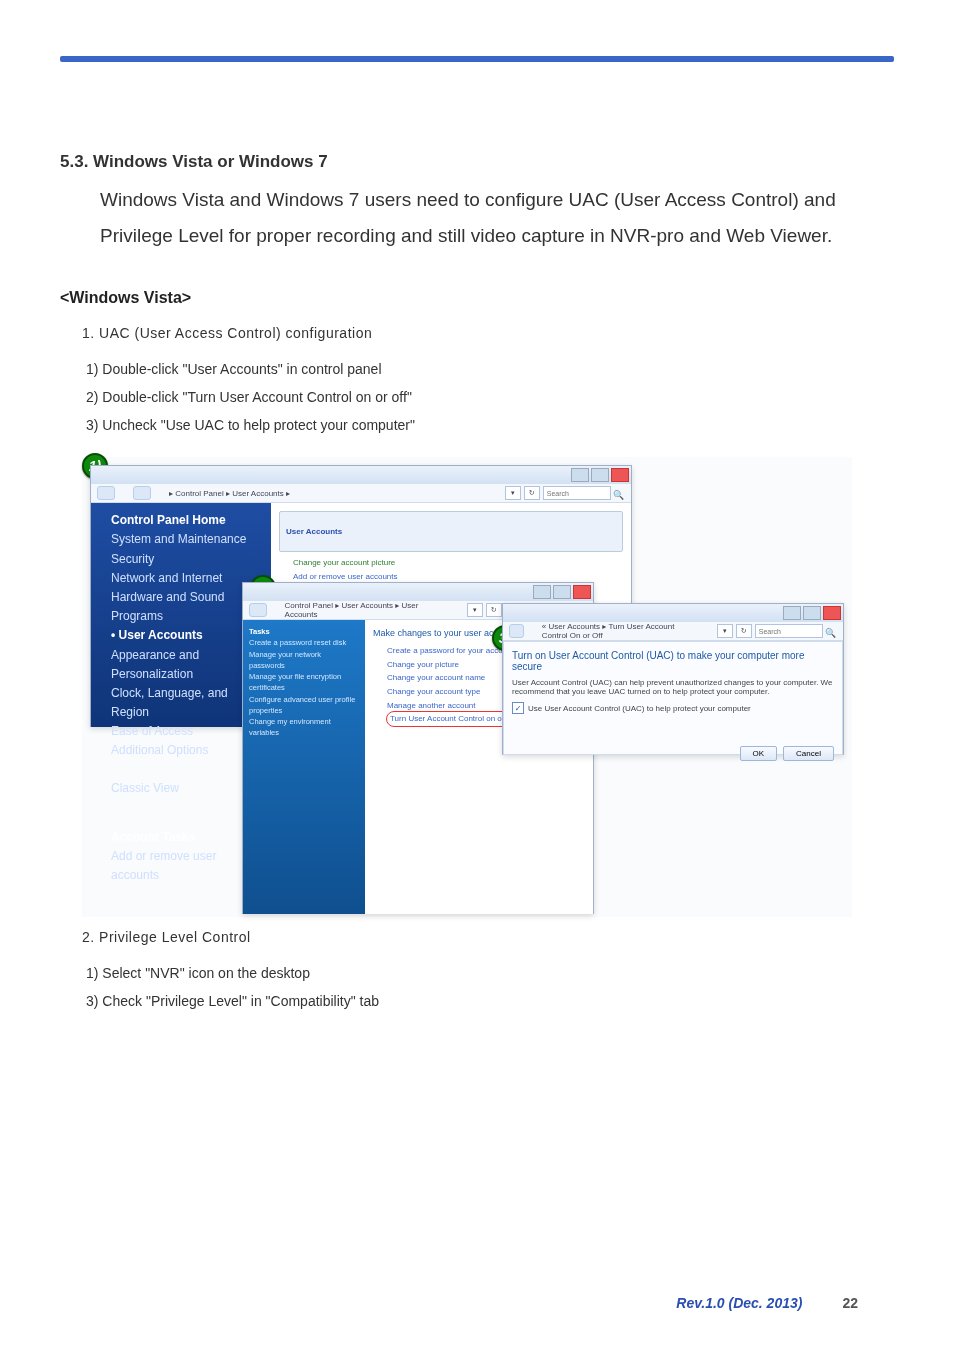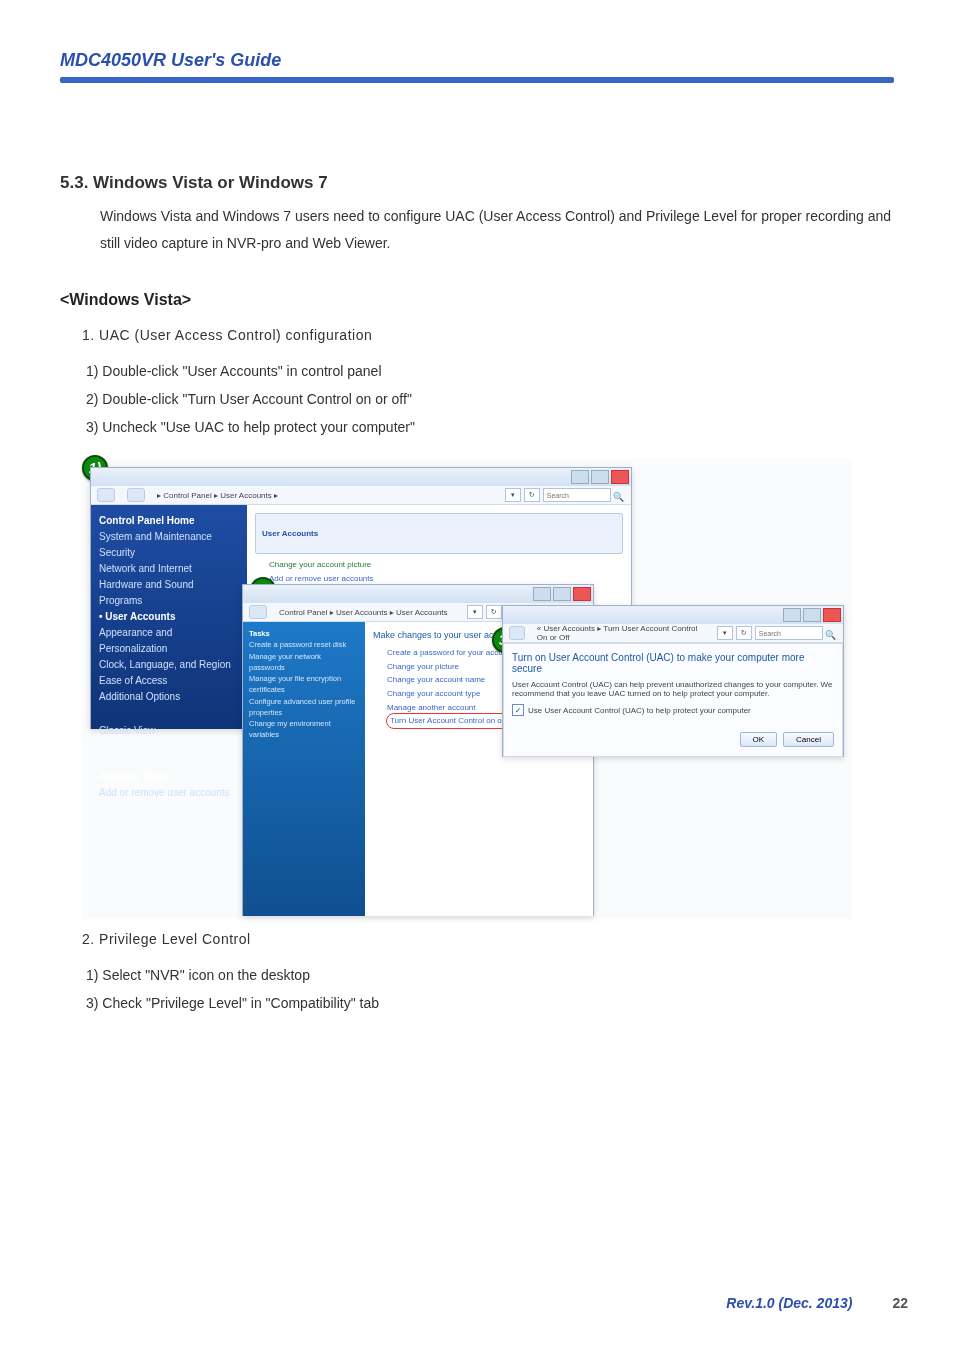--- a/index.html
+++ b/index.html
@@ -1,65 +1,64 @@
 <!DOCTYPE html>
 <html><head>
 <meta charset="utf-8">
 <style>
   html,body{margin:0;padding:0;background:#fff;font-family:Arial,Helvetica,sans-serif;color:#333;width:954px}
   .page{width:954px;height:1351px;position:relative;box-sizing:border-box;padding:50px 60px 40px 60px}
   .hdr{color:#2a4fb0;font-style:italic;font-weight:bold;font-size:18px}
   .hdr-line{height:6px;background:#3a66c8;border-radius:2px;margin-top:6px}
   .sec-h{font-weight:bold;font-size:17px;margin-top:90px}
-  .para{font-size:14px;line-height:1.9;margin-top:10px;margin-left:40px}
+  .para{font-size:19px;line-height:1.9;margin-top:10px;margin-left:40px}
   .sub-h{font-weight:bold;font-size:16px;margin-top:35px;color:#222}
   .step-h{font-weight:normal;font-size:14px;margin-top:18px;margin-left:22px;letter-spacing:.5px}
   .step-list{margin-top:14px;margin-left:26px;font-size:14px;line-height:2}
   .figure{position:relative;margin-top:18px;margin-left:22px;width:770px;height:460px;background:#fafbfc}
   
   .win{position:absolute;background:#fff;border:1px solid #9fb0c8;box-shadow:0 2px 6px rgba(0,0,0,.15)}
   .win .titlebar{height:18px;background:linear-gradient(#eaf1fb,#d2e1f3);position:relative}
   .win .titlebar .btns{position:absolute;right:2px;top:2px;display:flex;gap:2px}
   .win .titlebar .btns span{width:16px;height:12px;background:#cde;border:1px solid #9ab;}
   .win .titlebar .btns span.red{background:#e55;border-color:#c33}
-  .win .addr{height:18px;background:#f4f8fd;border-bottom:1px solid #d0dcec;display:flex;align-items:center;font-size:8px;color:#445;padding:0 6px;gap:12px}
+  .win .addr{height:18px;background:#f4f8fd;border-bottom:1px solid #d0dcec;display:flex;align-items:center;font-size:8px;color:#445;padding:0 6px;gap:18px}
   .win .addr .nav{width:16px;height:12px;background:#dce8f7;border:1px solid #b8cde8;border-radius:3px}
   .win .searchbox{display:flex;align-items:flex-end;gap:3px;margin-left:auto}
   .win .searchbox .sel{width:14px;height:12px;background:#fff;border:1px solid #b0c4de;font-size:7px;display:flex;align-items:center;justify-content:center}
   .win .searchbox input{width:60px;height:12px;border:1px solid #b0c4de;font-size:7px;padding:0 3px;background:#fff}
   .win .searchbox .mag{color:#5a7bb0;font-size:9px}
   .win .body{display:flex;height:calc(100% - 36px)}
-  .sidebar{width:140px;background:linear-gradient(#1e4da3,#0f3478);color:#cfe0ff;font-size:10px;padding:6px 8px;line-height:1.6}
+  .sidebar{width:140px;background:linear-gradient(#1e4da3,#0f3478);color:#cfe0ff;font-size:12px;padding:6px 20px;line-height:1.6}
   .sidebar .grp{color:#fff;font-weight:bold;margin-top:2px}
   .sidebar .item{color:#cfe0ff}
   .sidebar .hl{color:#fff;font-weight:bold}
   .rpane{flex:1;background:#fff;padding:8px;font-size:8px;color:#2f4f8a;position:relative}
   .rpane .sect-title{background:#eaf1fb;border:1px solid #bcd;padding:15px 6px;margin-bottom:4px;color:#2a4fb0;font-weight:bold;border-radius:2px}
   .rpane .lnk{color:#3a66c8;margin-left:14px;line-height:1.7}
   .rpane .green{color:#2e7d32}
   .callout{position:absolute;width:22px;height:22px;border-radius:50%;background:#0e8a0e;border:2px solid #064d06;color:#fff;font-weight:bold;font-style:italic;display:flex;align-items:center;justify-content:center;font-size:14px;box-shadow:0 1px 2px rgba(0,0,0,.4)}
-  .footer{position:absolute;bottom:40px;left:0;right:0;padding:0 46px;display:flex;justify-content:flex-end;align-items:flex-start;gap:40px}
+  .footer{position:absolute;bottom:40px;left:0;right:0;padding:0 96px;display:flex;justify-content:flex-end;align-items:flex-start;gap:40px}
   .rev{color:#2a4fb0;font-style:italic;font-weight:bold;font-size:14px}
   .pgnum{color:#555;font-weight:bold;font-size:14px}
   
   .tasks{width:110px;background:linear-gradient(#1e79c8,#0f4f8f);color:#d0e7ff;font-size:7.5px;padding:6px;line-height:1.5}
   .tasks .th{color:#fff;font-weight:bold}
   .uacbox{border:1px solid #d0dcec;background:#fafcff;padding:8px;font-size:8px;color:#444}
   .uacbox .ttl{color:#1e5aa8;font-size:10px;margin-bottom:6px}
   .uacbox .chk{display:flex;align-items:center;gap:4px;margin-top:6px}
   .uacbox .chk .box{width:10px;height:10px;border:1px solid #6a8cc2;background:#fff;display:flex;align-items:center;justify-content:center;font-size:8px;color:#2a4fb0}
-  .uacbox .btnrow{display:flex;gap:6px;justify-content:flex-end;margin-top:16px}
+  .uacbox .btnrow{display:flex;gap:6px;justify-content:flex-end;margin-top:32px}
   .uacbox .btnrow button{font-size:8px;padding:2px 12px;background:linear-gradient(#f8fbff,#dce8f7);border:1px solid #9fb6d8;border-radius:2px}
 </style>
 </head>
 <body>
 
 <div class="page">
 
-  <div class="hdr">MDC4050VR User's Guide</div>
   <div class="hdr-line"></div>
 
   <div class="sec-h">5.3. Windows Vista or Windows 7</div>
   <div class="para">Windows Vista and Windows 7 users need to configure UAC (User Access Control) and Privilege Level for proper recording and still video capture in NVR-pro and Web Viewer.</div>
 
   <div class="sub-h">&lt;Windows  Vista&gt;</div>
 
   <div class="step-h">1.  UAC  (User  Access  Control)  configuration</div>
   <div class="step-list">
     <div>1)  Double-click  "User  Accounts"  in  control  panel</div>

